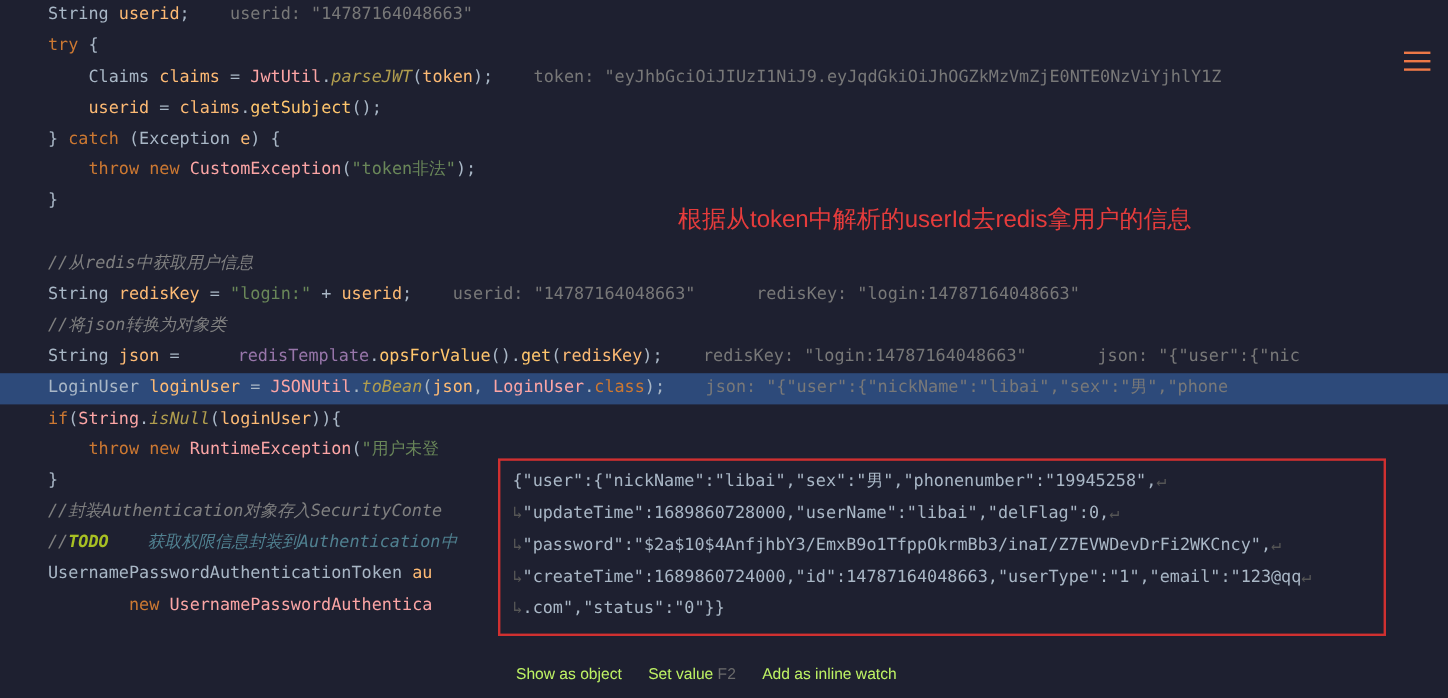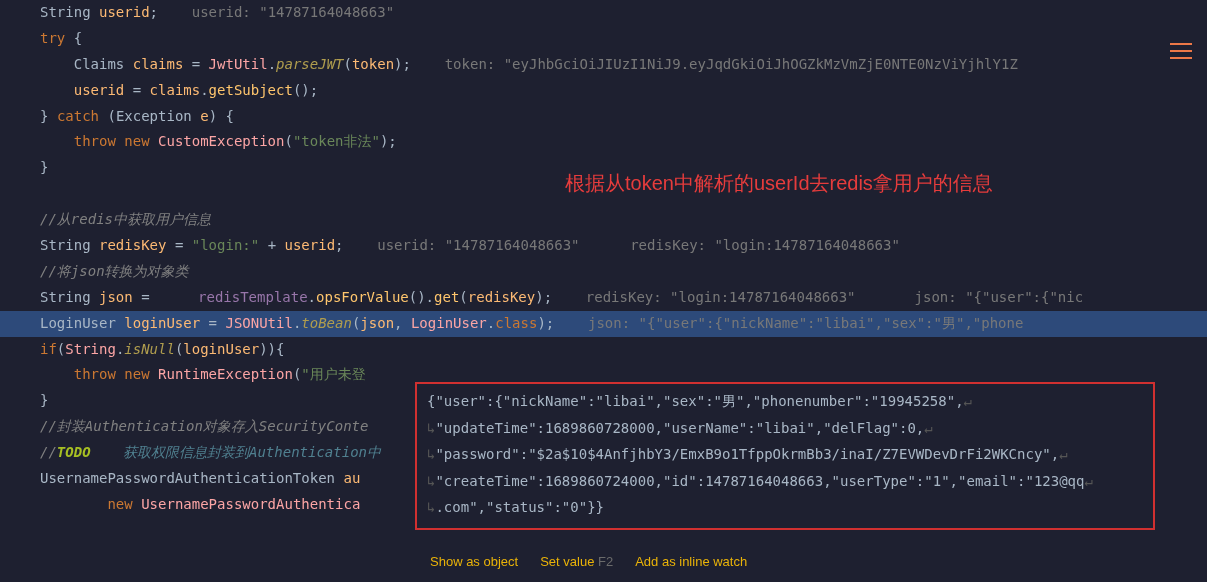--- a/index.html
+++ b/index.html
@@ -69,21 +69,21 @@
     .action-bar {
       position: absolute;
       top: 550px;
       left: 430px;
       display: flex;
       gap: 22px;
       align-items: baseline;
       font-family: sans-serif;
       font-size: 13px;
     }
-    .action-link { color: #eab308; cursor: pointer; }
+    .action-link { color: #bef264; cursor: pointer; }
     .action-key { color: #6b6b6b; font-family: Liberation Sans, sans-serif; }
     .hamburger {
       position: absolute;
       right: 15px;
       top: 38px;
       width: 22px;
       cursor: pointer;
     }
     .hamburger div {
       height: 2px;

